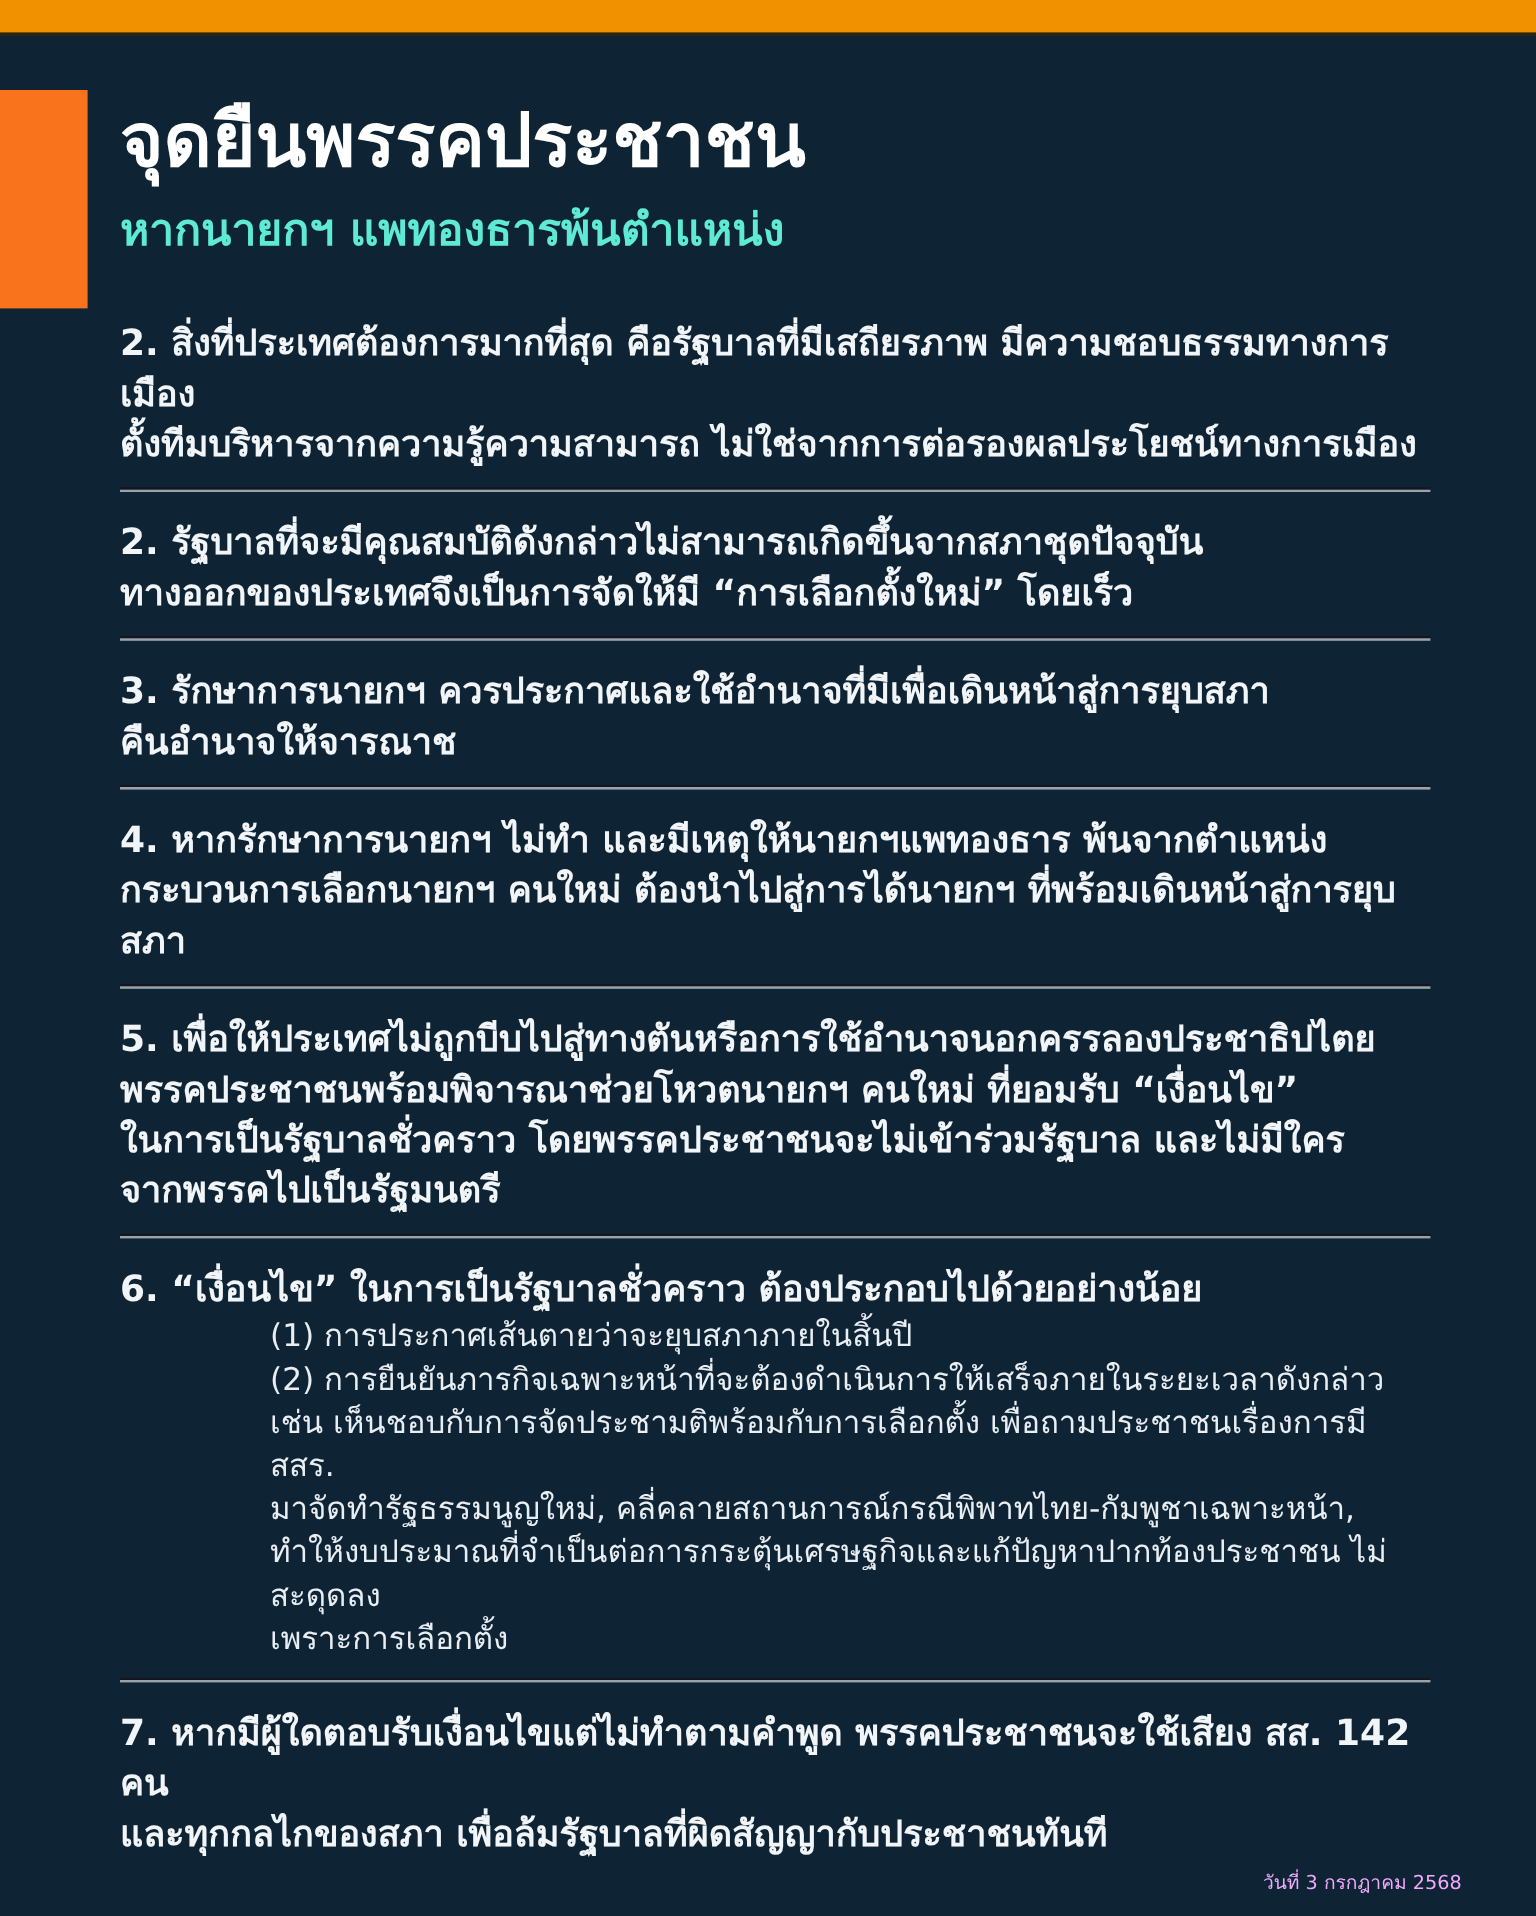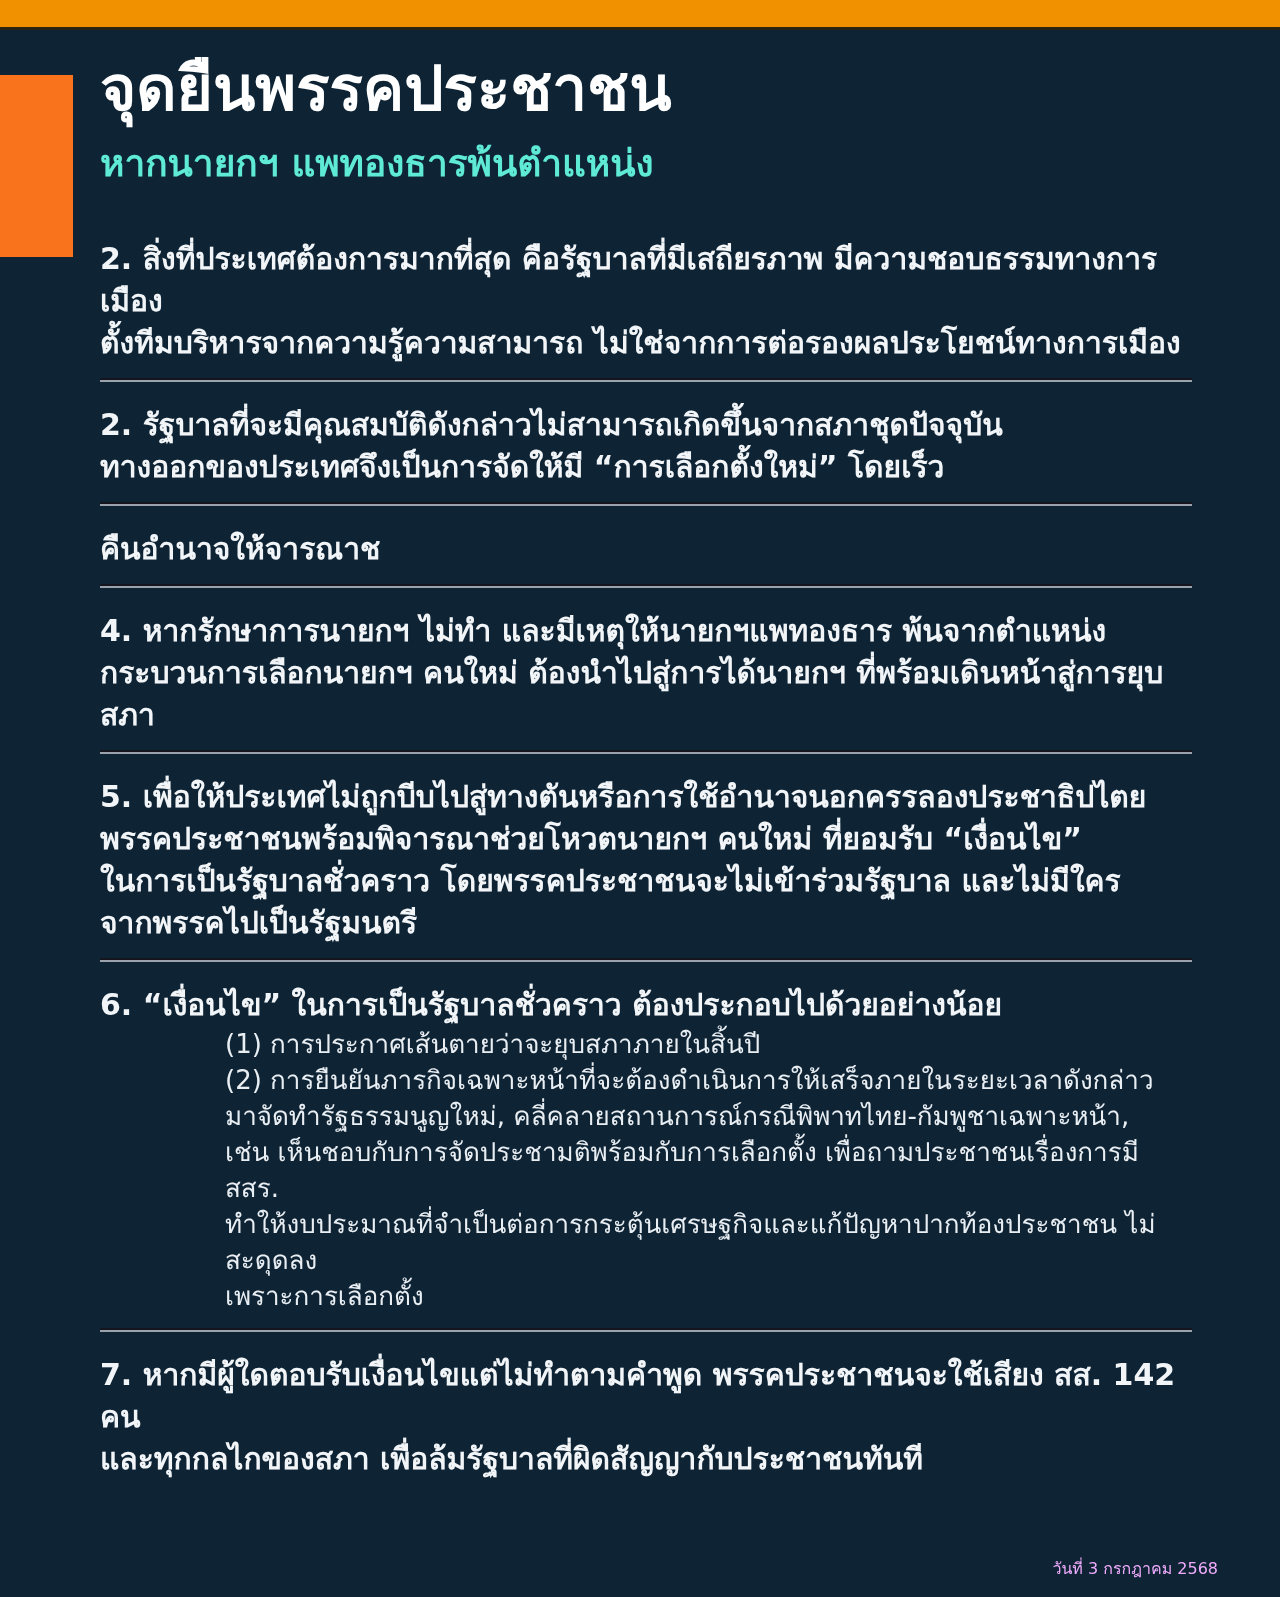--- a/index.html
+++ b/index.html
@@ -22,21 +22,21 @@
   }
   .accent-block {
     position: absolute;
     left: 0;
     top: 75px;
     width: 73px;
     height: 182px;
     background: #F9731C;
   }
   .header {
-    padding: 22px 90px 0 100px;
+    padding: 50px 90px 0 100px;
   }
   .title {
     font-size: 62px;
     font-weight: 800;
     line-height: 1.18;
     color: #FFFFFF;
   }
   .subtitle {
     font-size: 37px;
     font-weight: 700;
@@ -95,20 +95,21 @@
   </div>
   <div class="sep"></div>
 
   <div class="item">
     <p>2. รัฐบาลที่จะมีคุณสมบัติดังกล่าวไม่สามารถเกิดขึ้นจากสภาชุดปัจจุบัน</p>
     <p>ทางออกของประเทศจึงเป็นการจัดให้มี “การเลือกตั้งใหม่” โดยเร็ว</p>
   </div>
   <div class="sep"></div>
 
   <div class="item">
+    <p>3. รักษาการนายกฯ ควรประกาศและใช้อำนาจที่มีเพื่อเดินหน้าสู่การยุบสภา</p>
     <p>คืนอำนาจให้จารณาช</p>
   </div>
   <div class="sep"></div>
 
   <div class="item">
     <p>4. หากรักษาการนายกฯ ไม่ทำ และมีเหตุให้นายกฯแพทองธาร พ้นจากตำแหน่ง</p>
     <p>กระบวนการเลือกนายกฯ คนใหม่ ต้องนำไปสู่การได้นายกฯ ที่พร้อมเดินหน้าสู่การยุบสภา</p>
   </div>
   <div class="sep"></div>
 
@@ -117,22 +118,22 @@
     <p>พรรคประชาชนพร้อมพิจารณาช่วยโหวตนายกฯ คนใหม่ ที่ยอมรับ “เงื่อนไข”</p>
     <p>ในการเป็นรัฐบาลชั่วคราว โดยพรรคประชาชนจะไม่เข้าร่วมรัฐบาล และไม่มีใคร</p>
     <p>จากพรรคไปเป็นรัฐมนตรี</p>
   </div>
   <div class="sep"></div>
 
   <div class="item">
     <p>6. “เงื่อนไข” ในการเป็นรัฐบาลชั่วคราว ต้องประกอบไปด้วยอย่างน้อย</p>
     <p class="sub">(1) การประกาศเส้นตายว่าจะยุบสภาภายในสิ้นปี</p>
     <p class="sub">(2) การยืนยันภารกิจเฉพาะหน้าที่จะต้องดำเนินการให้เสร็จภายในระยะเวลาดังกล่าว</p>
+    <p class="sub">เช่น เห็นชอบกับการจัดประชามติพร้อมกับการเลือกตั้ง เพื่อถามประชาชนเรื่องการมี สสร.</p>
     <p class="sub">มาจัดทำรัฐธรรมนูญใหม่, คลี่คลายสถานการณ์กรณีพิพาทไทย-กัมพูชาเฉพาะหน้า,</p>
-    <p class="sub">เช่น เห็นชอบกับการจัดประชามติพร้อมกับการเลือกตั้ง เพื่อถามประชาชนเรื่องการมี สสร.</p>
     <p class="sub">ทำให้งบประมาณที่จำเป็นต่อการกระตุ้นเศรษฐกิจและแก้ปัญหาปากท้องประชาชน ไม่สะดุดลง</p>
     <p class="sub">เพราะการเลือกตั้ง</p>
   </div>
   <div class="sep"></div>
 
   <div class="item">
     <p>7. หากมีผู้ใดตอบรับเงื่อนไขแต่ไม่ทำตามคำพูด พรรคประชาชนจะใช้เสียง สส. 142 คน</p>
     <p>และทุกกลไกของสภา เพื่อล้มรัฐบาลที่ผิดสัญญากับประชาชนทันที</p>
   </div>
 

